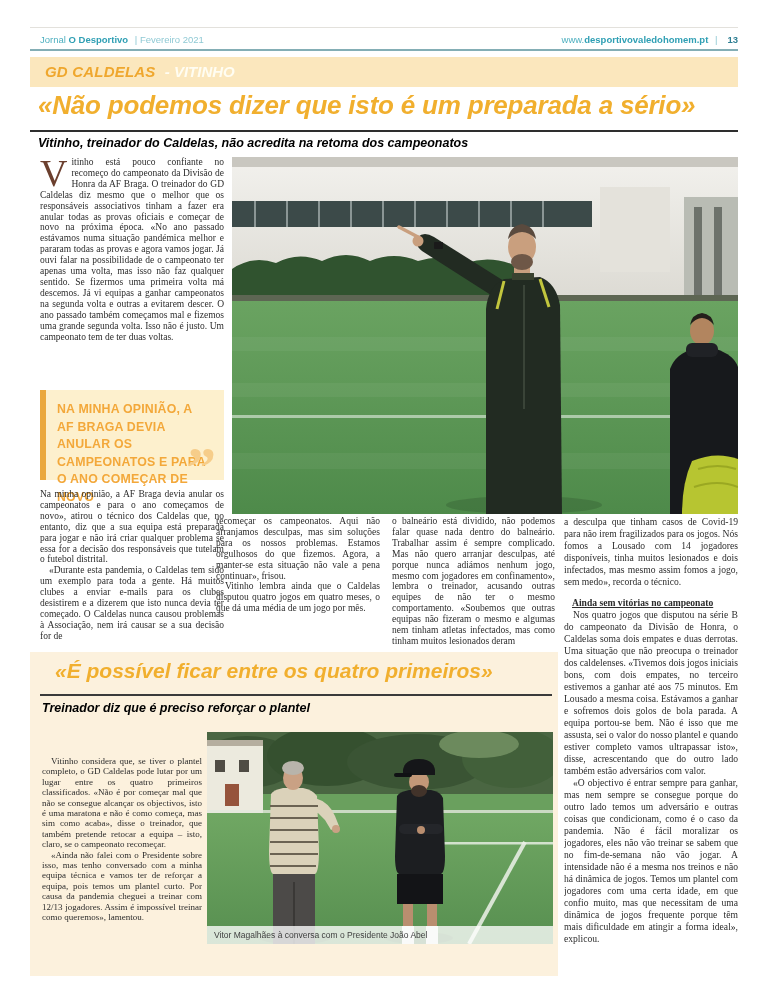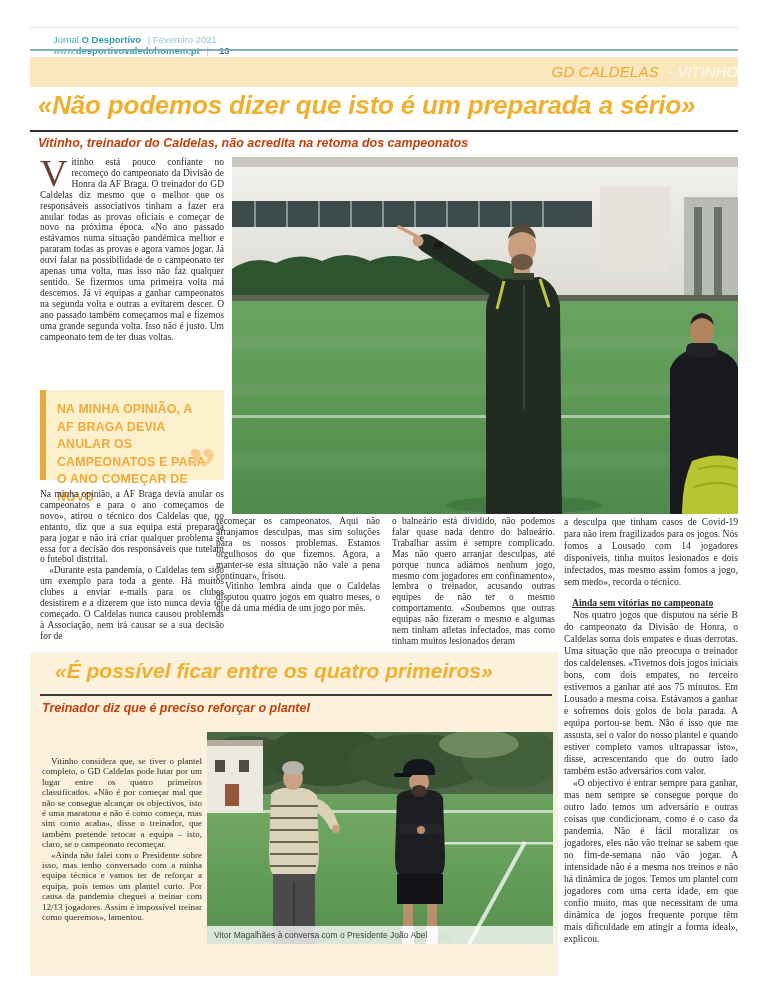--- a/index.html
+++ b/index.html
@@ -1,36 +1,36 @@
 <!DOCTYPE html>
 <html lang="pt"><head>
 <meta charset="utf-8">
 <style>
   html,body{margin:0;padding:0;}
   .page{position:relative;width:768px;height:988px;background:#ffffff;overflow:hidden;
         font-family:"Liberation Serif",serif;color:#2c2c2c;}
   .topline{position:absolute;left:30px;right:30px;top:27px;height:1px;background:#e3e1dc;}
   
-  .masthead{position:absolute;left:53px;right:30px;top:34px;display:flex;justify-content:space-between;
-            font-family:"Liberation Sans",sans-serif;font-size:9.5px;color:#4fb0c0;flex-direction:column;}
+  .masthead{position:absolute;left:40px;right:30px;top:34px;display:flex;justify-content:space-between;
+            font-family:"Liberation Sans",sans-serif;font-size:9.5px;color:#4fb0c0;}
   .masthead b{font-weight:bold;color:#2f9fb4;}
   .masthead .pageno{font-weight:bold;color:#2f7f93;margin-left:6px;}
   .masthead .sep{color:#8fc9d4;margin:0 4px;}
   .header-rule{position:absolute;left:30px;right:30px;top:49px;height:2px;background:#84aeb5;}
   
   .kicker{position:absolute;left:30px;right:30px;top:57px;height:30px;background:#fbe7bd;
-          font-family:"Liberation Sans",sans-serif;font-style:italic;font-weight:normal;font-size:15px;
-          line-height:30px;padding-left:15px;box-sizing:border-box;text-align:right;}
+          font-family:"Liberation Sans",sans-serif;font-style:italic;font-weight:bold;font-size:15px;
+          line-height:30px;padding-left:15px;box-sizing:border-box;}
   .kicker .team{color:#efa72e;letter-spacing:.2px;}
   .kicker .player{color:#fffdf2;margin-left:5px;}
   
   .headline1{position:absolute;left:38px;top:90px;width:702px;font-family:"Liberation Sans",sans-serif;
              font-style:italic;font-weight:bold;font-size:26px;letter-spacing:-.2px;color:#f1af2e;white-space:nowrap;}
   .headline1-rule{position:absolute;left:30px;right:30px;top:130px;height:2px;background:#2e2e2e;}
-  .subhead{font-family:"Liberation Sans",sans-serif;font-style:italic;font-weight:bold;font-size:12.5px;color:#c2410c;}
+  .subhead{font-family:"Liberation Sans",sans-serif;font-style:italic;font-weight:bold;font-size:12.5px;color:#000000;}
   .subhead1{position:absolute;left:38px;top:136px;}
   
   .bcol{position:absolute;text-align:justify;font-size:9.5px;line-height:10.9px;overflow:hidden;}
   .bcol p{margin:0;}
   .bcol p.ind{text-indent:9px;}
   #col1top{left:40px;top:157px;width:184px;height:226px;}
   #col1bot{left:40px;top:489px;width:184px;height:162px;}
   #col2{left:216px;top:516px;width:164px;height:136px;}
   #col3{left:392px;top:516px;width:163px;height:136px;}
   #col4{left:564px;top:516px;width:174px;height:438px;font-size:9.6px;line-height:12px;}

